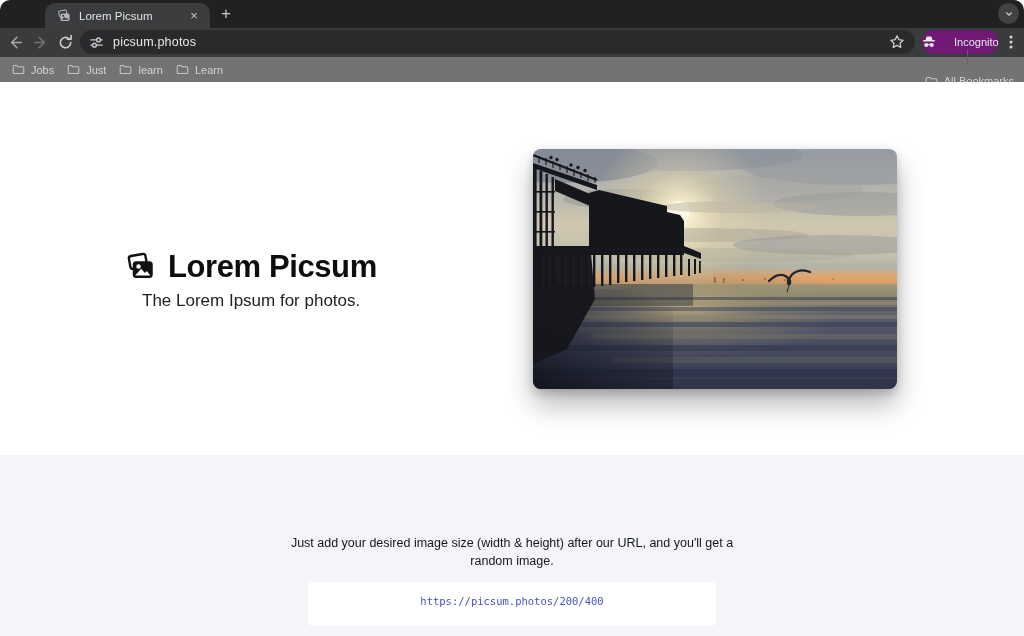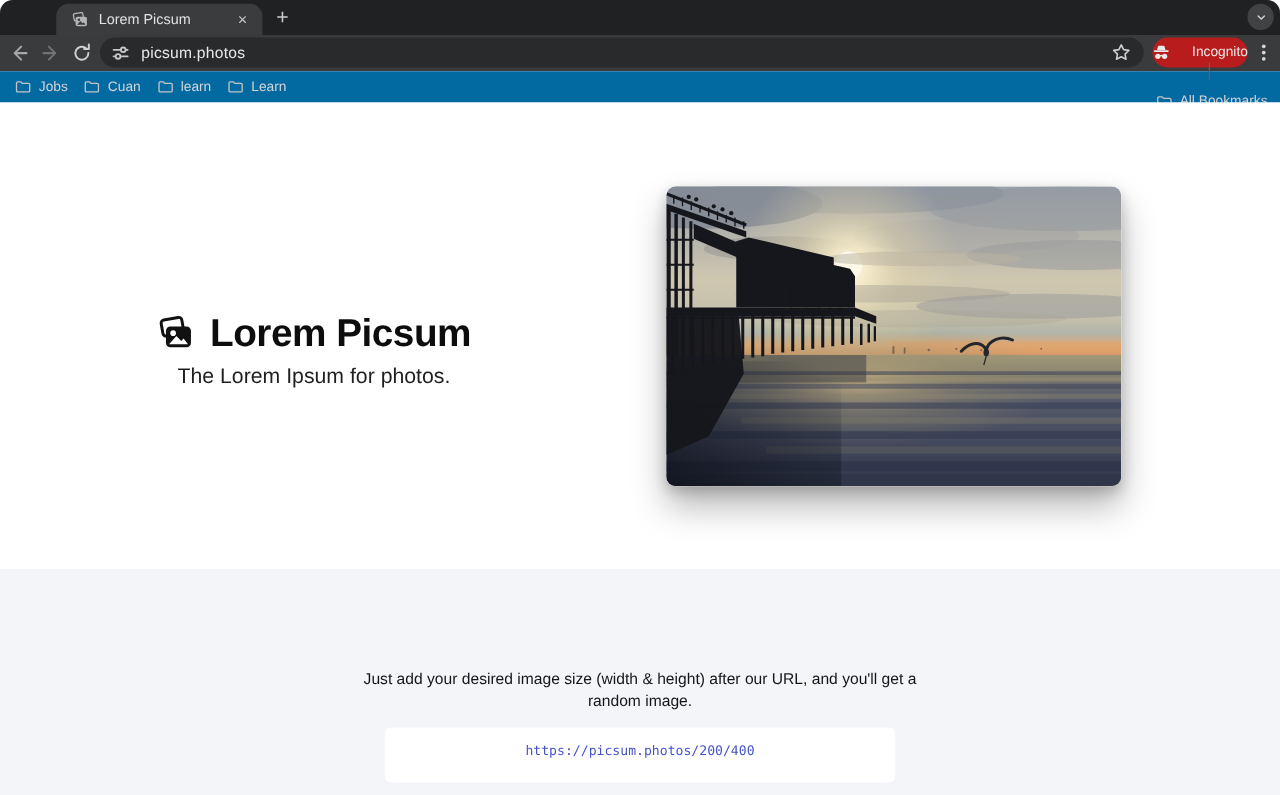--- a/index.html
+++ b/index.html
@@ -22,27 +22,27 @@
                  border-radius:50%; background:#404244; display:flex;
                  align-items:center; justify-content:center; }
 
   .toolbar { position:absolute; top:28px; left:0; width:1024px; height:29px; background:#3a3b3d; }
   .nav-btn { position:absolute; top:6px; width:17px; height:17px; }
   .omnibox { position:absolute; left:80px; top:2px; width:835px; height:24px;
              border-radius:12px; background:#292a2b; display:flex; align-items:center;
              padding:0 10px 0 9px; }
   .omni-url { font-size:12.5px; color:#e6e8ea; margin-left:9px; flex:1; letter-spacing:.2px; }
   .incog-badge { position:absolute; left:922px; top:2px; width:76px; height:24px;
-                 border-radius:12px; background:#b91c1c; display:flex; align-items:center;
-                 justify-content:center; gap:18px; }
+                 border-radius:12px; background:#701a75; display:flex; align-items:center;
+                 justify-content:flex-start; gap:18px; }
   .incog-label { font-size:11px; color:#e6e8ea; }
   .menu-dots { position:absolute; right:4px; top:5px; width:18px; height:18px; }
 
   .bookmarks-bar { position:absolute; top:57px; left:0; width:1024px; height:25px;
-                   background:#0369a1; display:flex; align-items:center; padding:0 10px 0 8px; }
+                   background:#737373; display:flex; align-items:center; padding:0 10px 0 8px; }
   .bm-item { display:flex; align-items:center; gap:6px; padding:2px 9px 2px 4px; border-radius:6px; }
   .bm-label { font-size:11px; color:#d2d4d6; }
   .bm-right { margin-left:auto; display:flex; align-items:center; gap:9px;flex-direction:column; }
   .bm-sep { width:1px; height:14px; background:#5f6163; }
 
   
   .hero-section { position:absolute; top:82px; left:0; width:1024px; height:373px; background:#ffffff; }
   .hero-title-row { position:absolute; left:124px; top:167px; display:flex; align-items:center; gap:11px; }
   .hero-title { font-size:31px; font-weight:bold; color:#0d0d0d; letter-spacing:-0.4px; }
   .hero-subtitle { position:absolute; left:142px; top:209px; font-size:17px; color:#1f1f1f; }
@@ -146,21 +146,21 @@
   <div class="bm-item">
     <svg width="13" height="13" viewBox="0 0 16 16">
       <path d="M1.5 4.2 Q1.5 3 2.7 3 H5.8 L7.1 4.5 H13.3 Q14.5 4.5 14.5 5.7 V11.8 Q14.5 13 13.3 13 H2.7 Q1.5 13 1.5 11.8 Z" fill="none" stroke="#c3c5c8" stroke-width="1.3"></path>
     </svg>
     <span class="bm-label">Jobs</span>
   </div>
   <div class="bm-item">
     <svg width="13" height="13" viewBox="0 0 16 16">
       <path d="M1.5 4.2 Q1.5 3 2.7 3 H5.8 L7.1 4.5 H13.3 Q14.5 4.5 14.5 5.7 V11.8 Q14.5 13 13.3 13 H2.7 Q1.5 13 1.5 11.8 Z" fill="none" stroke="#c3c5c8" stroke-width="1.3"></path>
     </svg>
-    <span class="bm-label">Cuan</span>
+    <span class="bm-label">Just</span>
   </div>
   <div class="bm-item">
     <svg width="13" height="13" viewBox="0 0 16 16">
       <path d="M1.5 4.2 Q1.5 3 2.7 3 H5.8 L7.1 4.5 H13.3 Q14.5 4.5 14.5 5.7 V11.8 Q14.5 13 13.3 13 H2.7 Q1.5 13 1.5 11.8 Z" fill="none" stroke="#c3c5c8" stroke-width="1.3"></path>
     </svg>
     <span class="bm-label">learn</span>
   </div>
   <div class="bm-item">
     <svg width="13" height="13" viewBox="0 0 16 16">
       <path d="M1.5 4.2 Q1.5 3 2.7 3 H5.8 L7.1 4.5 H13.3 Q14.5 4.5 14.5 5.7 V11.8 Q14.5 13 13.3 13 H2.7 Q1.5 13 1.5 11.8 Z" fill="none" stroke="#c3c5c8" stroke-width="1.3"></path>

